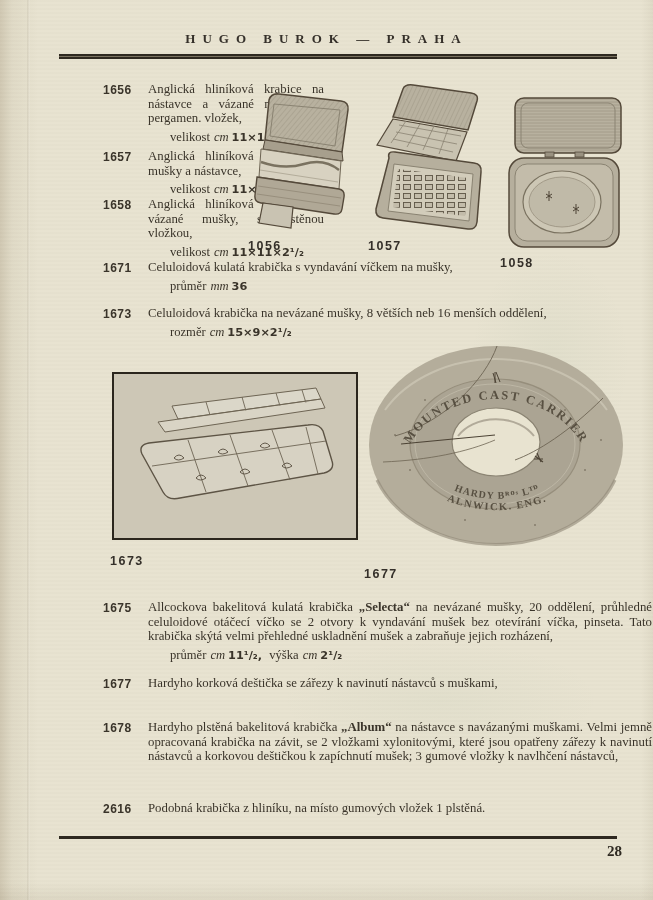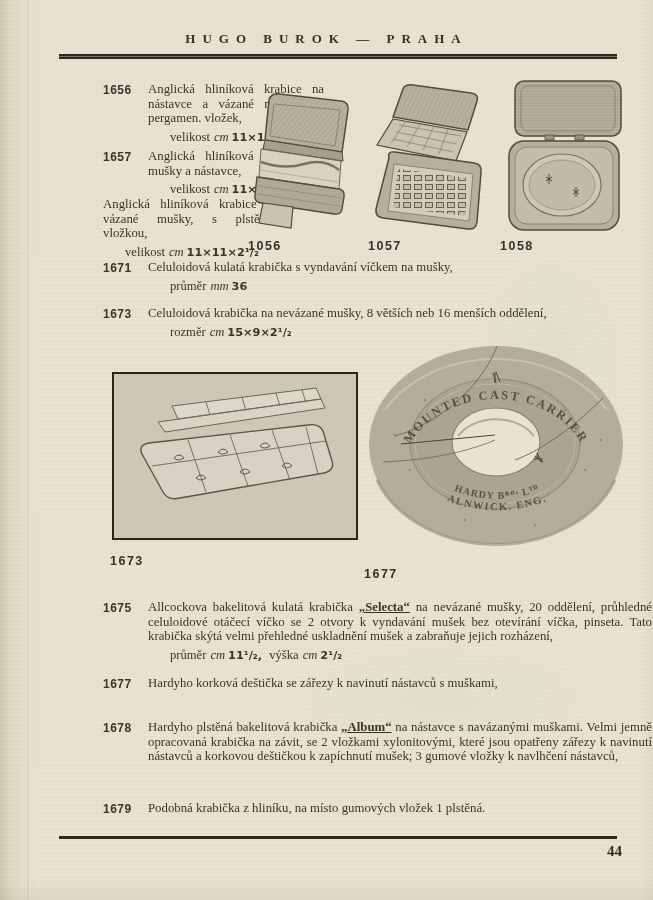--- a/index.html
+++ b/index.html
@@ -33,21 +33,21 @@
     font-weight:700;letter-spacing:.5px;color:#3a342a;padding-top:1px;}
   .ibody{}
   .narrow{width:176px;}
   .wide{width:504px;}
   .desc{font-size:12.8px;line-height:1.14;text-align:justify;}
   .oneline{text-align:left;}
   .dim{margin-top:4px;padding-left:22px;font-size:12.6px;white-space:nowrap;}
   .dl{}
   .du{font-style:italic;margin:0 3px 0 4px;}
   .dv{font-family:"DejaVu Sans",sans-serif;font-weight:700;font-size:11.3px;}
-  .bq{font-weight:700;text-decoration:underline;}
+  .bq{font-weight:700;}
 
   .fig{position:absolute;text-align:center;}
   .cap{margin-top:3px;font-family:"Liberation Sans",sans-serif;font-size:12.5px;
     font-weight:700;letter-spacing:1.5px;color:#35302a;text-align:left;}
   .photo{border:2px solid #2b261d;background:#cdc7b6;display:inline-block;line-height:0;}
 
   .foot-rule{position:absolute;top:836px;left:59px;width:558px;height:3px;background:#2e2920;}
   .page-no{position:absolute;top:843px;right:31px;font-weight:700;font-size:15px;color:#2f2a22;}
   svg{display:block;margin:0 auto;}
 </style>
@@ -76,20 +76,21 @@
     <div class="no">1657</div>
     <div class="ibody narrow">
       <div class="desc">Anglická hliníková krabice na mušky a nástavce,</div>
       <div class="dim">
         <span class="dl">velikost</span><span class="du">cm</span><span class="dv">11×11×2¹/₂</span>
       </div>
     </div>
   </div>
 
   <div class="item" style="top:197px">
+    <div class="no">1658</div>
     <div class="ibody narrow">
       <div class="desc">Anglická hliníková krabice na vázané mušky, s plstěnou vložkou,</div>
       <div class="dim">
         <span class="dl">velikost</span><span class="du">cm</span><span class="dv">11×11×2¹/₂</span>
       </div>
     </div>
   </div>
 
   <div class="fig" style="left:248px;top:90px;width:110px">
     <svg width="108" height="146" viewBox="0 0 108 146">
@@ -129,21 +130,21 @@
       <path d="M24,35 L98,48 L87,77 L8,61 Z" fill="#c9c3b1" stroke="#54493a" stroke-width="1.2"></path>
       <path d="M30,41 L92,52 M27,48 L88,60 M24,55 L84,68" stroke="#8a8372" stroke-width="0.8" fill="none"></path>
       <path d="M37,37 L22,59 M51,40 L38,63 M65,42 L54,66 M79,45 L70,70" stroke="#8a8372" stroke-width="0.8" fill="none"></path>
       <path d="M20,74 Q18,67 26,68 L105,79 Q113,80 112,88 L108,138 Q107,146 99,145 L14,134 Q6,133 7,125 Z" fill="#b6af9d" stroke="#54493a" stroke-width="1.5"></path>
       <path d="M25,80 L104,90 L100,137 L19,127 Z" fill="#d2ccba" stroke="#8a8372" stroke-width="1"></path>
       <path d="M29,85 L99,94 L96,132 L24,123 Z" fill="url(#hC)" stroke="none"></path>
     </svg>
     <div class="cap">1057</div>
   </div>
 
-  <div class="fig" style="left:500px;top:78px;width:127px">
+  <div class="fig" style="left:500px;top:95px;width:127px">
     <svg width="125" height="158" viewBox="0 0 125 158">
       <defs>
         <pattern id="hD" width="4" height="3" patternUnits="userSpaceOnUse">
           <rect width="4" height="3" fill="#b8b19f"></rect>
             <line x1="0" y1="1" x2="4" y2="1" stroke="#a19a88" stroke-width="0.9"></line>
         </pattern>
       </defs>
       <rect x="14" y="3" width="106" height="55" rx="9" fill="url(#hD)" stroke="#54493a" stroke-width="1.5"></rect>
       <rect x="20" y="8" width="94" height="45" rx="7" fill="none" stroke="#8a8372" stroke-width="1"></rect>
       <rect x="44" y="57" width="9" height="5" fill="#9a9281" stroke="#54493a" stroke-width="0.8"></rect>
@@ -254,21 +255,21 @@
   </div>
 
   <div class="item" style="top:720px">
     <div class="no">1678</div>
     <div class="ibody wide">
       <div class="desc"><span>Hardyho plstěná bakelitová krabička </span><span class="bq">„Album“</span><span> na nástavce s navázanými muškami. Velmi jemně opracovaná krabička na závit, se 2 vložkami xylonitovými, které jsou opatřeny zářezy k navinutí nástavců a korkovou deštičkou k zapíchnutí mušek; 3 gumové vložky k navlhčení nástavců,</span></div>
     </div>
   </div>
 
   <div class="item" style="top:801px">
-    <div class="no">1679</div>
+    <div class="no">2616</div>
     <div class="ibody wide">
       <div class="desc oneline">Podobná krabička z hliníku, na místo gumových vložek 1 plstěná.</div>
     </div>
   </div>
 
   <div class="foot-rule"></div>
-  <div class="page-no">44</div>
+  <div class="page-no">28</div>
 </div>
 
 </body></html>

